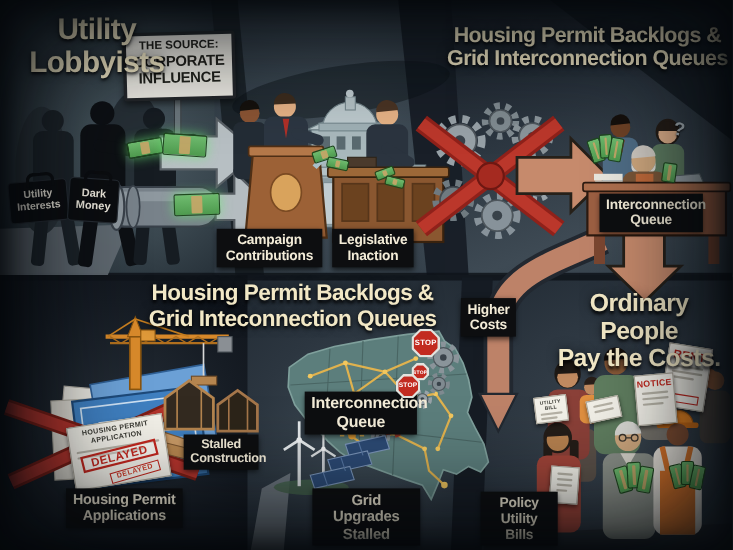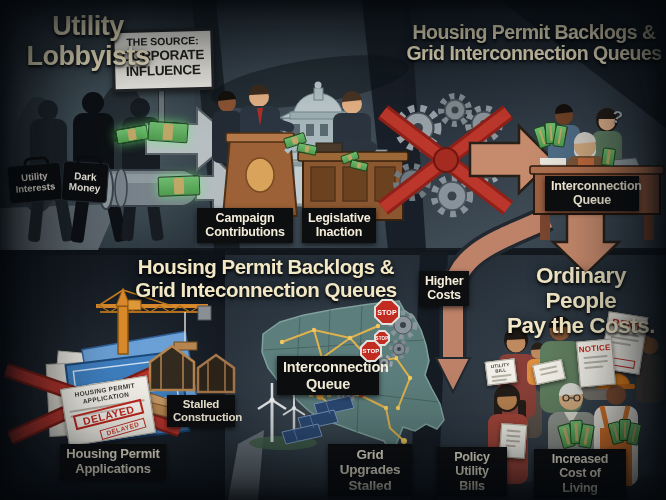--- a/index.html
+++ b/index.html
@@ -515,21 +515,19 @@
   <div class="tag" style="left:545px;top:176px;width:94px;font-size:12.5px;">Interconnection
 Queue</div>
   <div class="tag" style="left:419px;top:271px;width:50px;font-size:12.5px;">Higher
 Costs</div>
   <div class="tag" style="left:60px;top:444px;width:106px;font-size:13px;">Housing Permit
 Applications</div>
   <div class="tag" style="left:167px;top:395px;width:68px;font-size:11.5px;">Stalled
 Construction</div>
   <div class="tag" style="left:277px;top:356px;width:102px;font-size:14.5px;">Interconnection
 Queue</div>
-  <div class="tag" style="left:284px;top:444px;width:84px;font-size:13.5px;margin-left:44px;">Grid Upgrades
+  <div class="tag" style="left:284px;top:444px;width:98px;font-size:13.5px;">Grid Upgrades
 Stalled</div>
   <div class="tag" style="left:437px;top:447px;width:70px;font-size:12.5px;">Policy
 Utility Bills</div>
-  <div class="tag" style="left:534px;top:449px;width:92px;font-size:12.5px;">Increased
-Cost of Living</div>
 
   <div class="vignette"></div>
 </div>
 
 </body></html>

